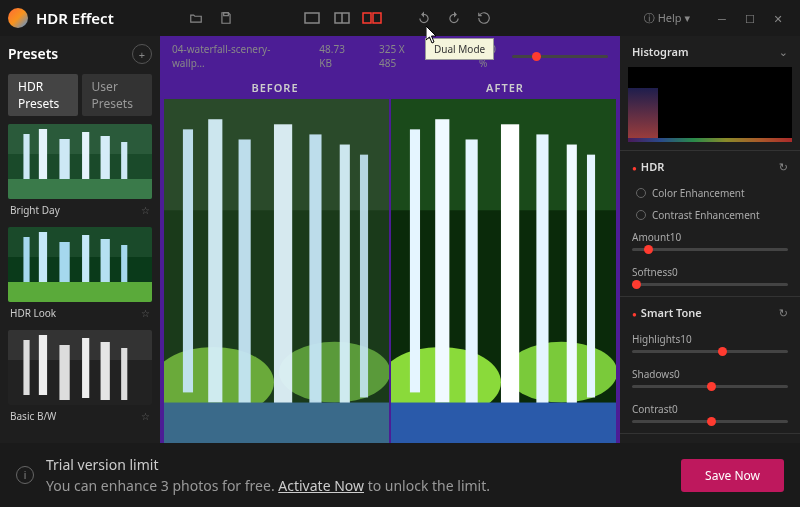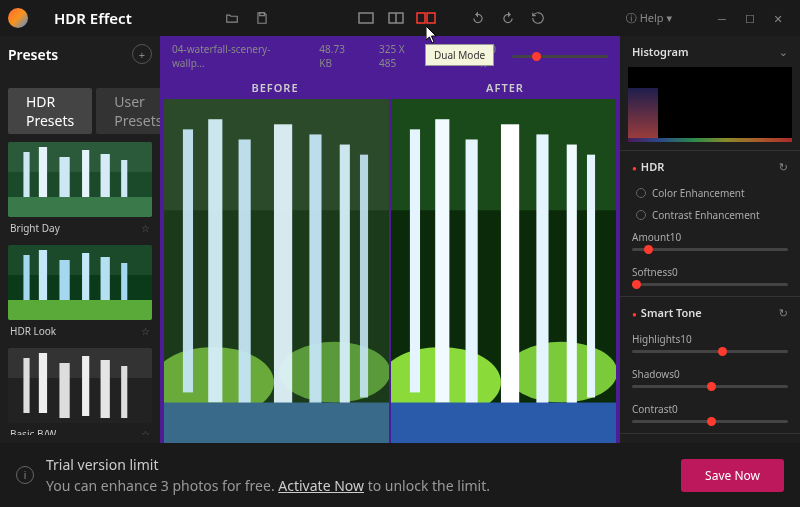--- a/index.html
+++ b/index.html
@@ -1,36 +1,36 @@
 <!DOCTYPE html>
 <html><head>
 <meta charset="utf-8">
 <style>
 *{margin:0;padding:0;box-sizing:border-box;font-family:system-ui,-apple-system,sans-serif;user-select:none}
 body{width:800px;height:507px;background:#2a2a2a;color:#ccc;font-size:11px;overflow:hidden;position:relative}
-.titlebar{height:36px;background:#1a1a1a;display:flex;align-items:center;padding:0 8px;gap:26px}
+.titlebar{height:36px;background:#1a1a1a;display:flex;align-items:center;padding:0 8px;gap:8px}
 .logo{width:20px;height:20px;background:linear-gradient(135deg,#ff6b35,#f7931e,#4a90e2);border-radius:50%}
 .app-title{font-size:15px;font-weight:600;color:#fff}
 .tb-group{display:flex;gap:2px;margin-left:60px}
 .tb-btn{width:28px;height:24px;display:flex;align-items:center;justify-content:center;color:#888;cursor:pointer;border-radius:3px}
 .tb-btn.red{color:#ff3b30}
 .tb-group2{display:flex;gap:2px;margin-left:50px}
 .spacer{flex:1}
 .help{color:#888;font-size:11px;cursor:pointer;margin-right:10px}
 .wincontrols{display:flex}
 .winbtn{width:28px;height:28px;display:flex;align-items:center;justify-content:center;color:#888;cursor:pointer}
-.tooltip{position:absolute;left:425px;top:44px;background:#f5f5dc;color:#333;padding:3px 8px;font-size:10px;border:1px solid #999;z-index:10}
+.tooltip{position:absolute;left:425px;top:38px;background:#f5f5dc;color:#333;padding:3px 8px;font-size:10px;border:1px solid #999;z-index:10}
 .cursor{position:absolute;left:426px;top:26px;z-index:11;pointer-events:none}
 .main{display:flex;height:407px}
 .sidebar{width:160px;background:#1e1e1e;padding:8px;display:flex;flex-direction:column}
-.side-head{display:flex;align-items:center;justify-content:space-between;margin-bottom:24px}
+.side-head{display:flex;justify-content:space-between;margin-bottom:10px}
 .side-title{font-size:14px;font-weight:600;color:#fff}
 .plus{width:20px;height:20px;border:1px solid #555;border-radius:50%;display:flex;align-items:center;justify-content:center;color:#888;cursor:pointer}
 .tabs{display:flex;gap:4px;margin-bottom:8px}
-.tab{padding:4px 18px;background:#333;border-radius:2px;font-size:14px;cursor:pointer;color:#999}
+.tab{padding:4px 10px;background:#333;border-radius:2px;font-size:12px;cursor:pointer;color:#999}
 .tab.active{background:#444;color:#fff}
 .preset-list{flex:1;overflow-y:auto}
 .preset{position:relative;margin-bottom:6px;cursor:pointer}
 .preset-img{width:100%;height:75px;border-radius:2px}
 .preset-label{display:flex;justify-content:space-between;align-items:flex-end;padding:4px 2px;font-size:10px;color:#ccc}
 .star{color:#666;cursor:pointer}
 .center{flex:1;background:#4c1d95;display:flex;flex-direction:column}
 .info-bar{display:flex;align-items:center;padding:6px 12px;gap:20px;font-size:10px;color:#888}
 .zoom-sec{display:flex;align-items:center;gap:6px;margin-left:auto}
 .zoom-slider{position:relative;width:100px;height:3px;background:#444;border-radius:2px}

